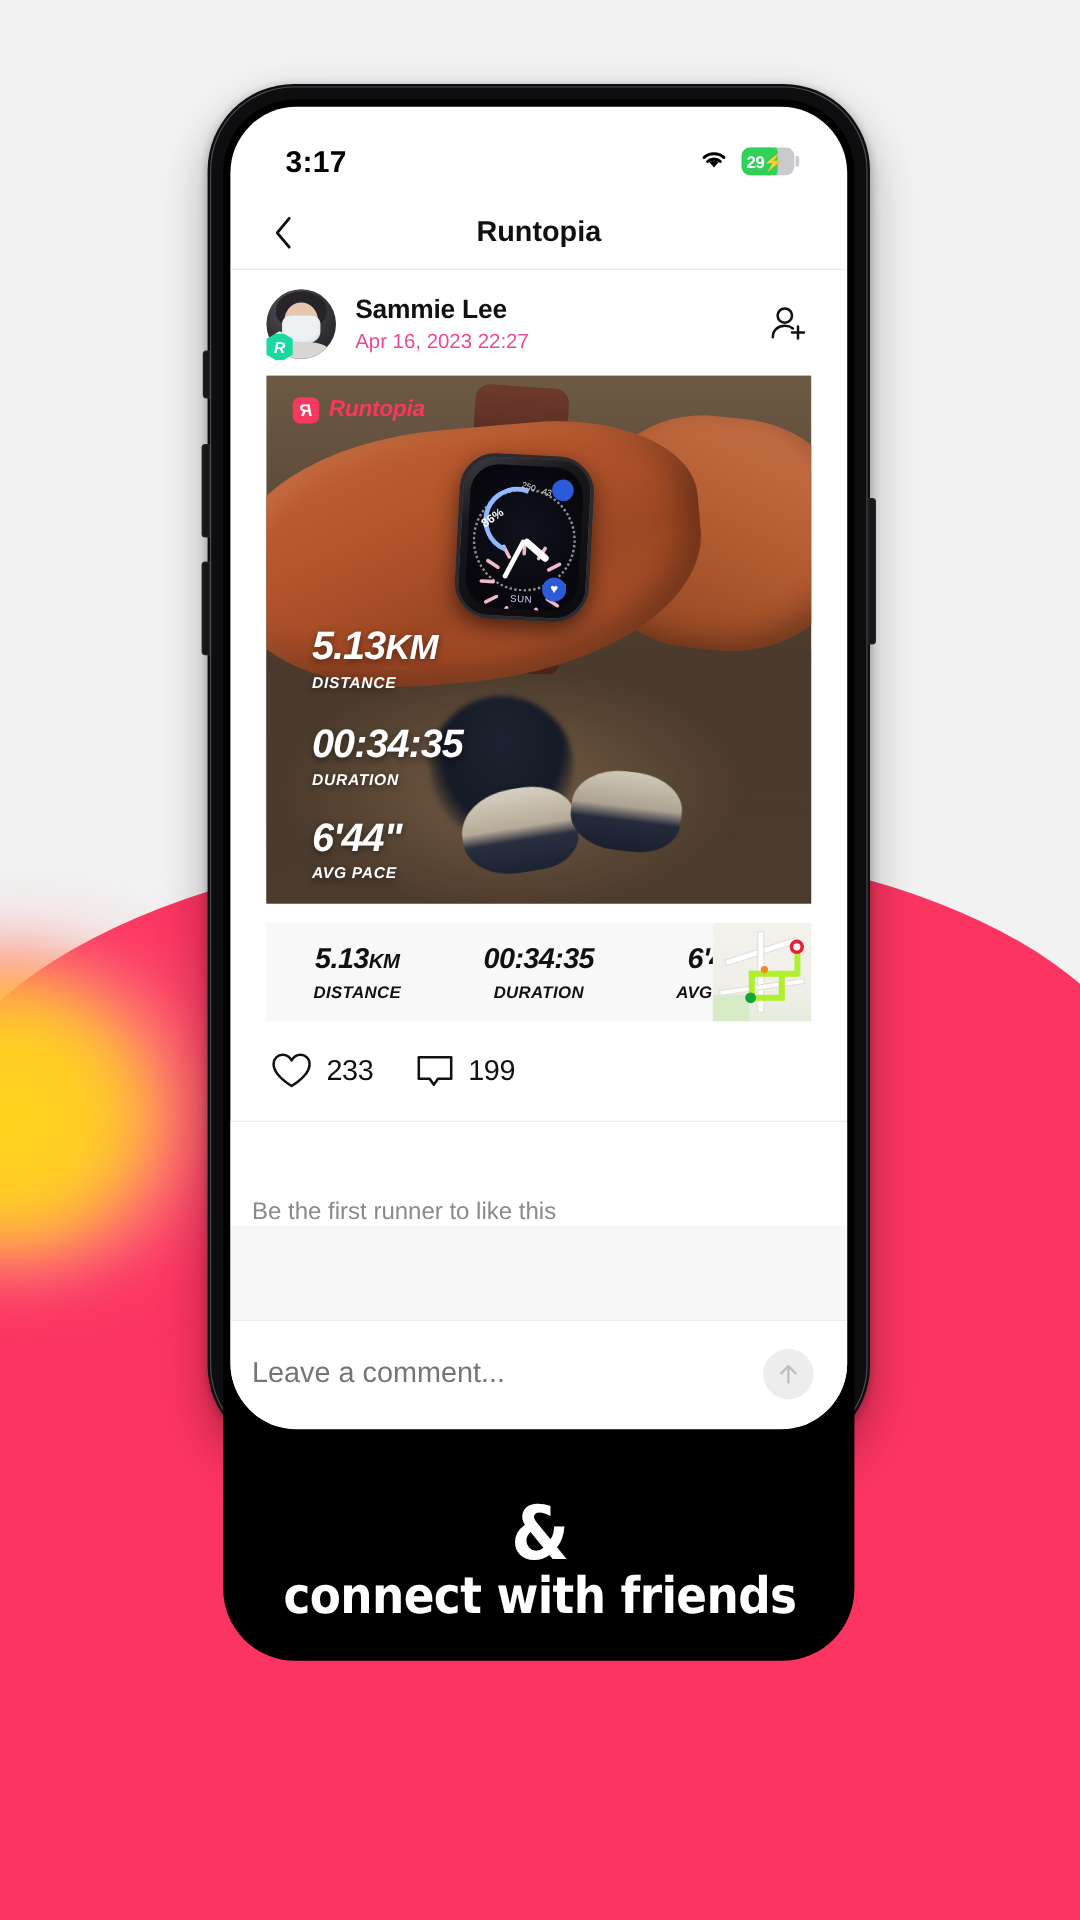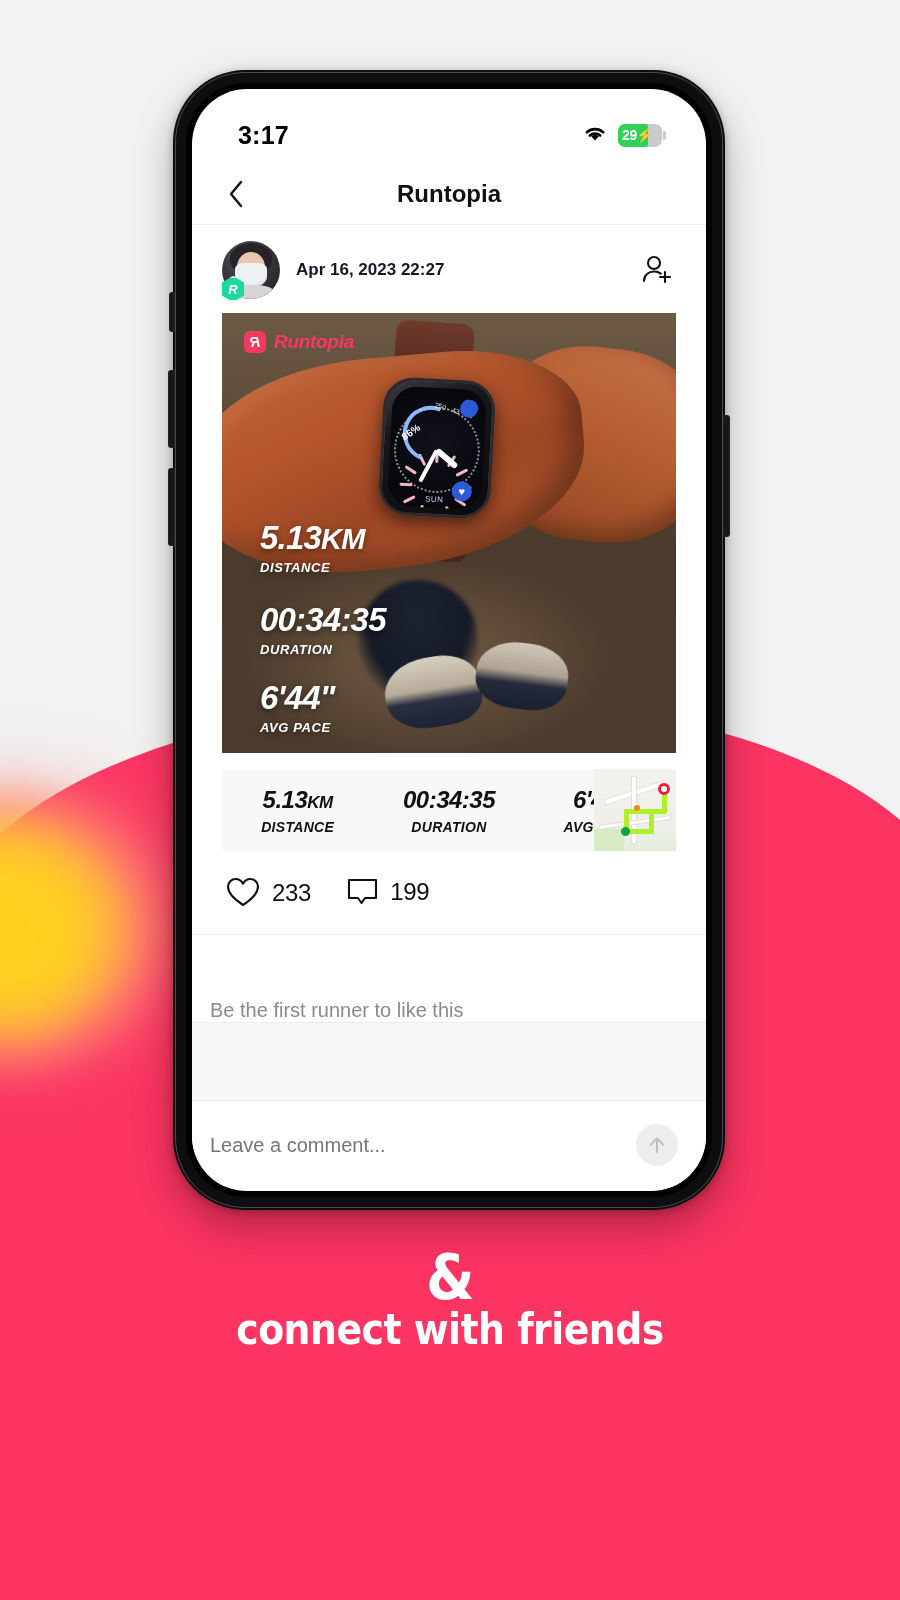--- a/index.html
+++ b/index.html
@@ -74,21 +74,21 @@
   }
   #phone::before { 
     content: "";
     position: absolute; inset: 2px;
     border-radius: 70px;
     border: 1.5px solid #4a4a50;
     pointer-events: none;
   }
   #phone-inner {
     position: relative;
-    width: 526px; height: 1114px;
+    width: 526px; height: 1301px;
     background: #000;
     border-radius: 60px;
     padding: 6px;
   }
   #screen {
     position: relative;
     width: 514px; height: 1102px;
     background: #ffffff;
     border-radius: 55px;
     overflow: hidden;
@@ -184,21 +184,21 @@
     position: absolute; left: -2px; bottom: -3px;
     width: 26px; height: 26px;
     background: #19d9a0;
     clip-path: polygon(50% 0%, 93% 25%, 93% 75%, 50% 100%, 7% 75%, 7% 25%);
     display: flex; align-items: center; justify-content: center;
     border: 2px solid #ffffff;
   }
   .badge-hex span { color: #fff; font-size: 13px; font-weight: bold; font-style: italic; line-height: 1; }
   .ph-texts { flex: 1; display: flex; flex-direction: column; gap: 4px; }
   .ph-name { font-size: 22px; font-weight: bold; color: #111; letter-spacing: -0.2px; }
-  .ph-date { font-size: 17px; color: #0f172a; font-weight: bold; }
+  .ph-date { font-size: 17px; color: #ec4899; }
   .add-friend { width: 40px; height: 40px; display:flex; align-items:center; justify-content:center; cursor: pointer; }
 
   
   .photo {
     position: relative;
     margin: 0 30px;
     height: 440px;
     background:
       linear-gradient(180deg, #6d5a45 0%, #5c4a38 26%, #4a3a2c 54%, #5b4a39 78%, #6b5943 100%);
     overflow: hidden;
@@ -397,21 +397,21 @@
   .rt3 { left: 30px; top: 40px; width: 5px; height: 24px; }
   .rt4 { left: 30px; top: 60px; width: 30px; height: 5px; }
   .rt5 { left: 55px; top: 40px; width: 5px; height: 24px; }
   .map-green { position: absolute; left: 0; bottom: 0; width: 30px; height: 22px; background: #d7ecc4; }
   .map-start { position: absolute; left: 27px; top: 58px; width: 9px; height: 9px; border-radius: 50%; background: #12a33c; }
   .map-end { position: absolute; left: 64px; top: 14px; width: 12px; height: 12px; border-radius: 50%; border: 3px solid #e8203a; background: #fff; }
   .map-dot-o { position: absolute; left: 40px; top: 36px; width: 6px; height: 6px; border-radius: 50%; background: #f08a1e; }
 
   
   .actions {
-    display: flex; align-items: flex-start; gap: 36px;
+    display: flex; align-items: center; gap: 36px;
     padding: 26px 34px 26px 34px;
     border-bottom: 1px solid #ececec;
   }
   .act { display: flex; align-items: center; gap: 12px; cursor: pointer; }
   .act-count { font-size: 24px; color: #111; letter-spacing: -0.3px; }
 
   
   .like-row {
     height: 88px;
     display: flex; align-items: flex-end;
@@ -423,21 +423,21 @@
   .empty-band { height: 78px; background: #f7f7f7; border-bottom: 1px solid #ececec; }
   .comment-bar {
     position: relative;
     height: 88px;
     display: flex; align-items: center;
     padding: 0 18px;
     background: #fff;
   }
   .comment-input {
     flex: 1;
-    font-size: 20px; color: #8b5cf6;
+    font-size: 24px; color: #8b5cf6;
     border: none; outline: none; background: transparent;
     font-family: "Liberation Sans", sans-serif;
   }
   .send-btn {
     width: 42px; height: 42px; border-radius: 50%;
     background: #ededed;
     display: flex; align-items: center; justify-content: center;
     cursor: pointer;
     margin-right: 10px;
   }
@@ -494,20 +494,21 @@
               <div class="av-hair"></div>
               <div class="av-face"></div>
               <div class="av-mask"></div>
               <div class="av-body"></div>
             </div>
             <div class="badge-hex">
               <span>R</span>
             </div>
           </div>
           <div class="ph-texts">
+            <div class="ph-name">Sammie Lee</div>
             <div class="ph-date">Apr 16, 2023 22:27</div>
           </div>
           <div class="add-friend">
             <svg width="34" height="34" viewBox="0 0 34 34">
               <circle cx="15" cy="10" r="6" stroke="#111" stroke-width="2.1" fill="none"></circle>
               <path d="M5 28 c0-6 4.6-9.5 10-9.5 c2.6 0 5 0.8 6.8 2.2" stroke="#111" stroke-width="2.1" fill="none" stroke-linecap="round"></path>
               <path d="M26 19 v10 M21 24 h10" stroke="#111" stroke-width="2.1" stroke-linecap="round"></path>
             </svg>
           </div>
         </div>

